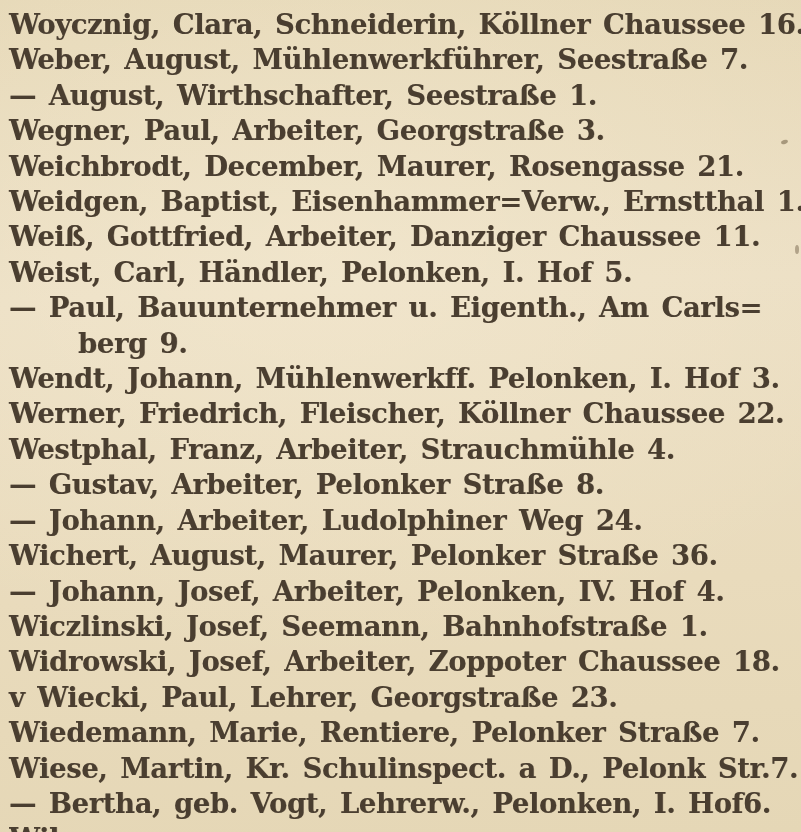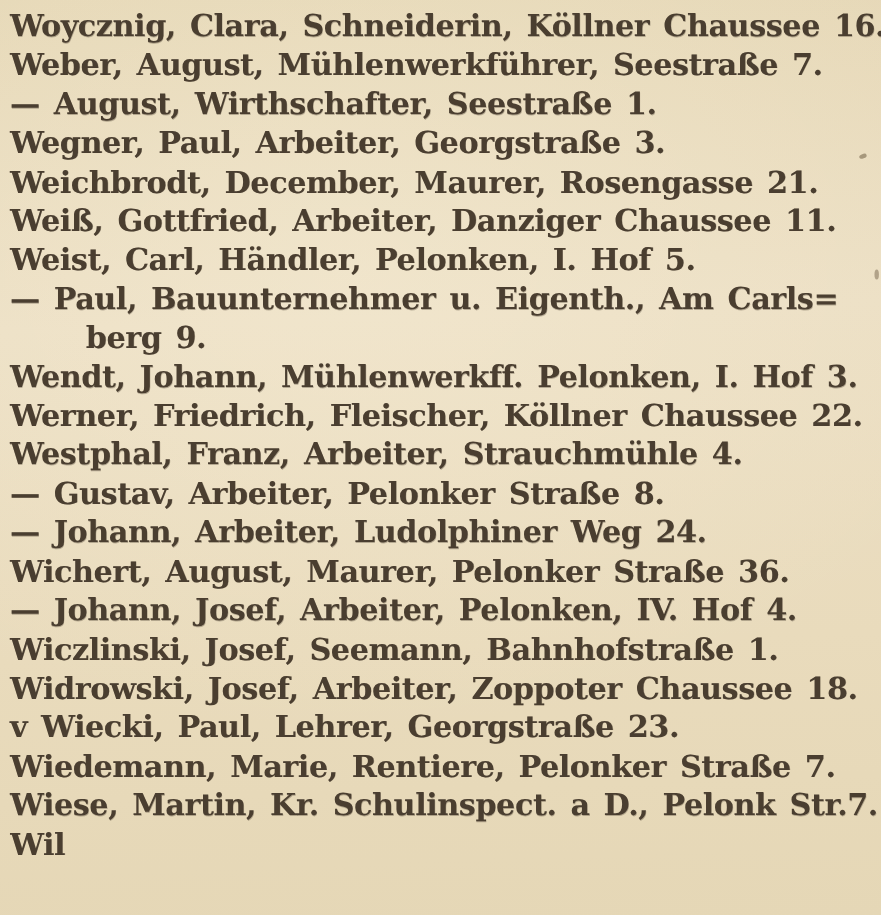--- a/index.html
+++ b/index.html
@@ -51,32 +51,34 @@
 </style>
 </head>
 <body>
 
 <div class="page">
   <div class="line">Woycznig, Clara, Schneiderin, Köllner Chaussee 16.</div>
   <div class="line">Weber, August, Mühlenwerkführer, Seestraße 7.</div>
   <div class="line">— August, Wirthschafter, Seestraße 1.</div>
   <div class="line">Wegner, Paul, Arbeiter, Georgstraße 3.</div>
   <div class="line">Weichbrodt, December, Maurer, Rosengasse 21.</div>
+  <div class="line">Weidgen, Baptist, Eisenhammer=Verw., Ernstthal 1.</div>
   <div class="line">Weiß, Gottfried, Arbeiter, Danziger Chaussee 11.</div>
   <div class="line">Weist, Carl, Händler, Pelonken, I. Hof 5.</div>
   <div class="line">— Paul, Bauunternehmer u. Eigenth., Am Carls=</div>
   <div class="line cont">berg 9.</div>
   <div class="line">Wendt, Johann, Mühlenwerkff. Pelonken, I. Hof 3.</div>
   <div class="line">Werner, Friedrich, Fleischer, Köllner Chaussee 22.</div>
   <div class="line">Westphal, Franz, Arbeiter, Strauchmühle 4.</div>
   <div class="line">— Gustav, Arbeiter, Pelonker Straße 8.</div>
   <div class="line">— Johann, Arbeiter, Ludolphiner Weg 24.</div>
   <div class="line">Wichert, August, Maurer, Pelonker Straße 36.</div>
   <div class="line">— Johann, Josef, Arbeiter, Pelonken, IV. Hof 4.</div>
   <div class="line">Wiczlinski, Josef, Seemann, Bahnhofstraße 1.</div>
   <div class="line">Widrowski, Josef, Arbeiter, Zoppoter Chaussee 18.</div>
   <div class="line">v Wiecki, Paul, Lehrer, Georgstraße 23.</div>
   <div class="line">Wiedemann, Marie, Rentiere, Pelonker Straße 7.</div>
   <div class="line">Wiese, Martin, Kr. Schulinspect. a D., Pelonk Str.7.</div>
+  <div class="line">— Bertha, geb. Vogt, Lehrerw., Pelonken, I. Hof6.</div>
   <div class="line clipped">Wil</div>
   <div class="speck s1"></div>
   <div class="speck s2"></div>
 </div>
 
 </body></html>

